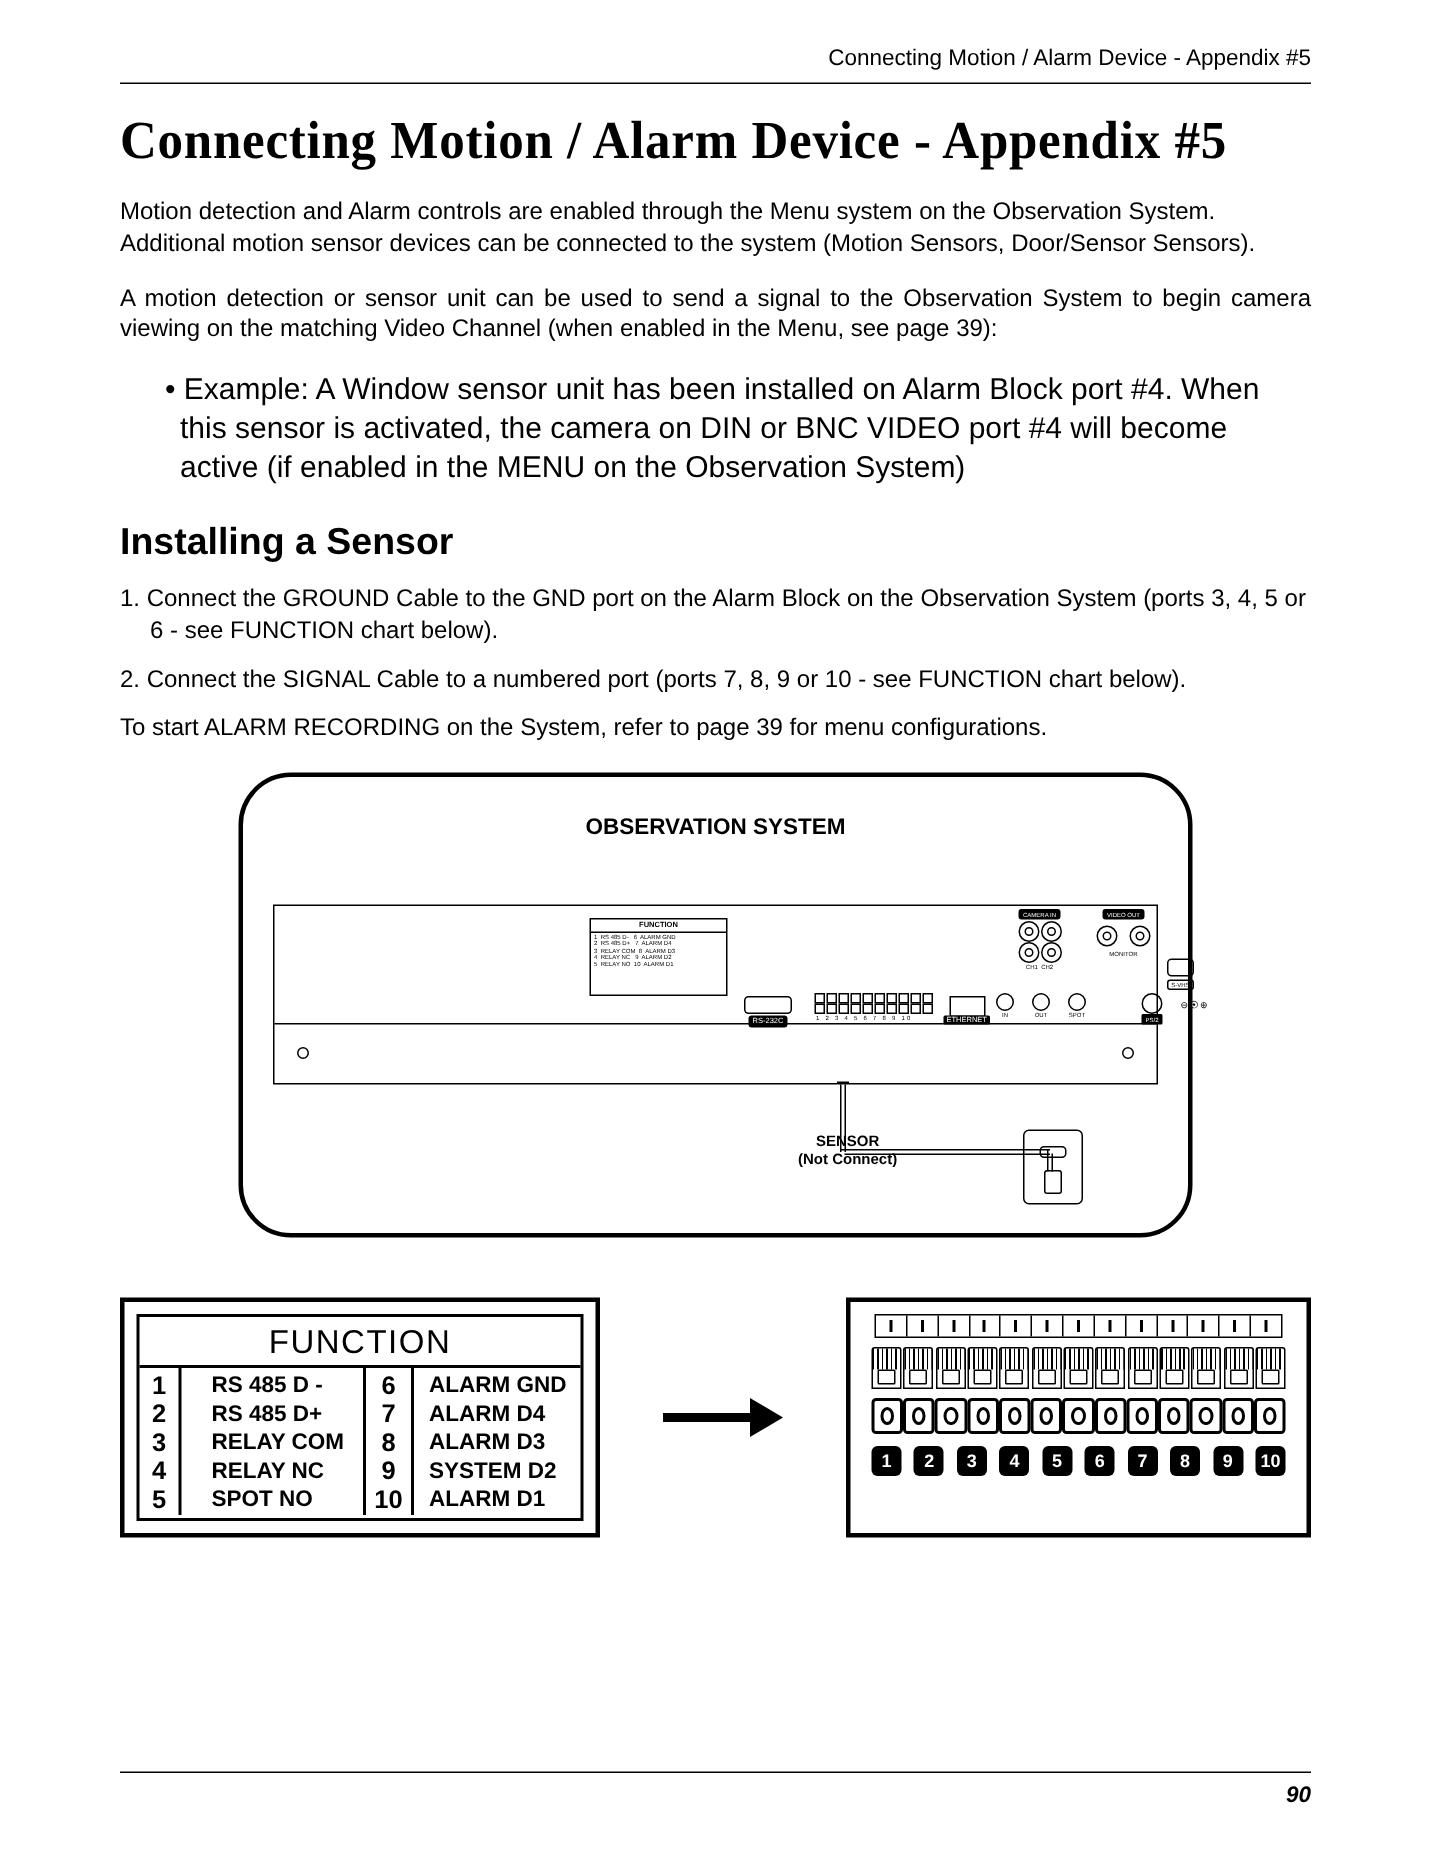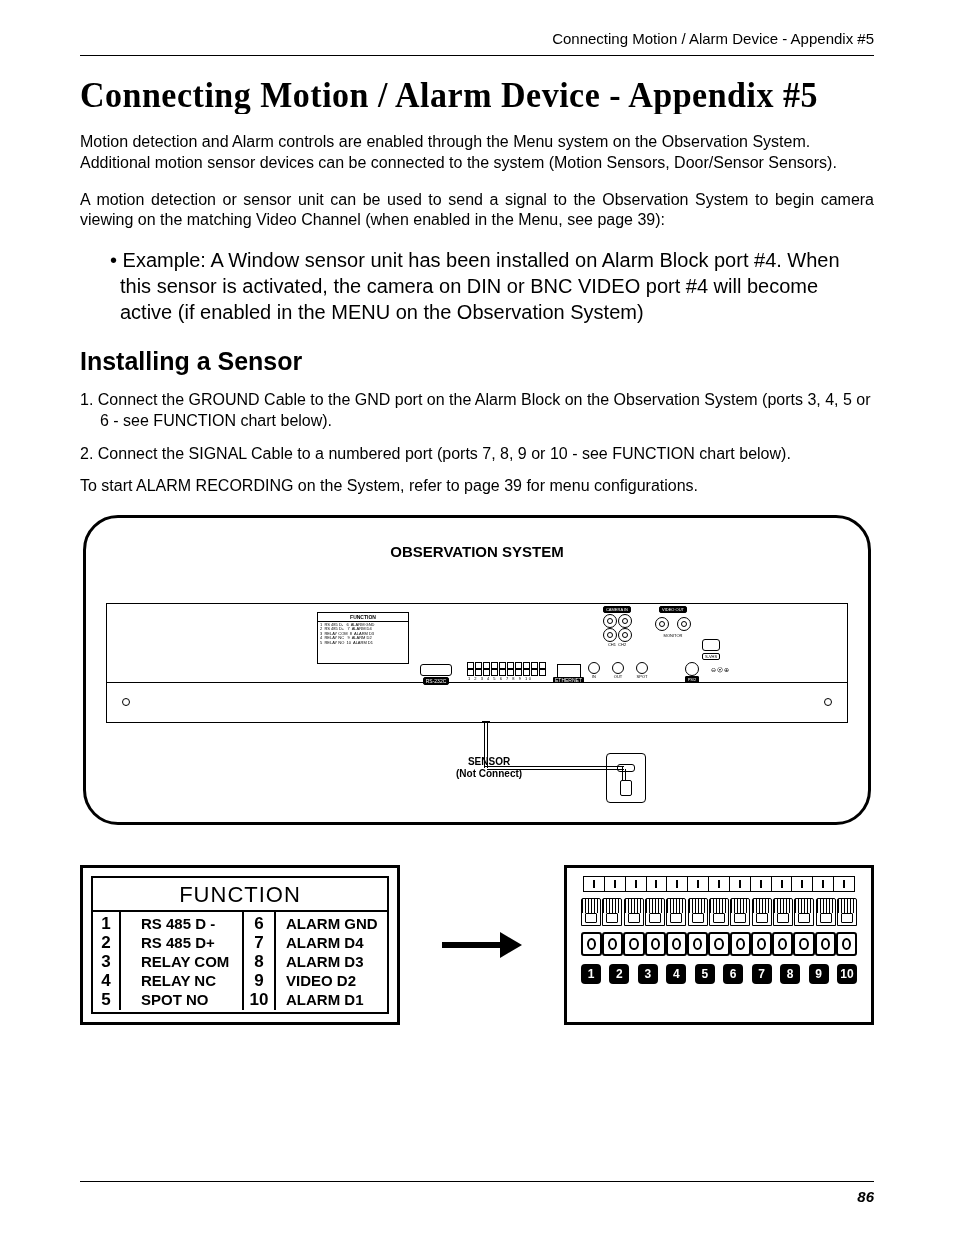--- a/index.html
+++ b/index.html
@@ -61,21 +61,21 @@
     padding-left: 20px;
     text-indent: -20px;
   }
   p.ref {
     font-size: 16px;
     margin: 6px 0 20px 0;
   }
 
   
   .obs-frame {
-    width: 788px;
+    width: 636px;
     height: 310px;
     border: 3px solid #000;
     border-radius: 35px;
     margin: 10px auto 40px auto;
     position: relative;
     box-sizing: border-box;
   }
   .obs-title {
     text-align: center;
     font-weight: bold;
@@ -446,21 +446,21 @@
             <div>6</div>
             <div>7</div>
             <div>8</div>
             <div>9</div>
             <div>10</div>
           </div>
           <div class="func-col-t2">
             <div>ALARM GND</div>
             <div>ALARM D4</div>
             <div>ALARM D3</div>
-            <div>VIDEO D2</div>
+            <div>SYSTEM D2</div>
             <div>ALARM D1</div>
           </div>
         </div>
       </div>
     </div>
 
     <div class="arrow">
       <div class="shaft"></div>
         <div class="head"></div>
     </div>
@@ -522,15 +522,15 @@
         <div class="numchip">8</div>
         <div class="numchip">9</div>
         <div class="numchip">10</div>
       </div>
     </div>
 
   </div>
 
   <div class="footer-area">
     <hr class="bottom-rule">
-    <div class="page-num">86</div>
+    <div class="page-num">90</div>
   </div>
 </div>
 
 </body></html>

